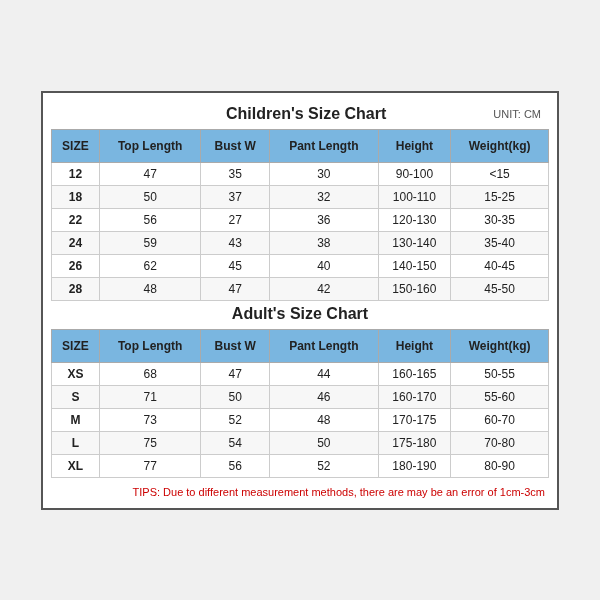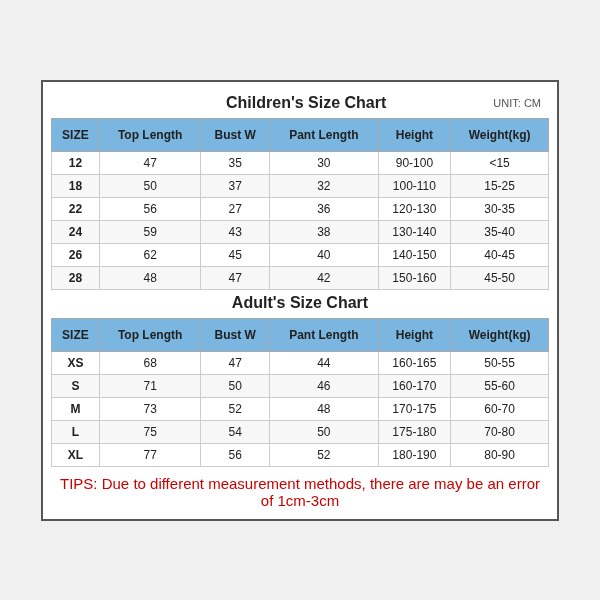--- a/index.html
+++ b/index.html
@@ -63,23 +63,23 @@
     tr:nth-child(odd) td {
       background-color: #ffffff;
     }
     td.size-col {
       font-weight: bold;
     }
     .adult-section {
     }
     .tips {
       margin-top: 6px;
-      font-size: 15px;
+      font-size: 11px;
       color: #cc0000;
-      text-align: center;
+      text-align: right;
       padding: 2px 4px;
     }
   </style>
 </head>
 <body>
 
 <div class="chart-wrapper">
 
   <div class="section-title-row">
     <div style="width:60px"></div>

